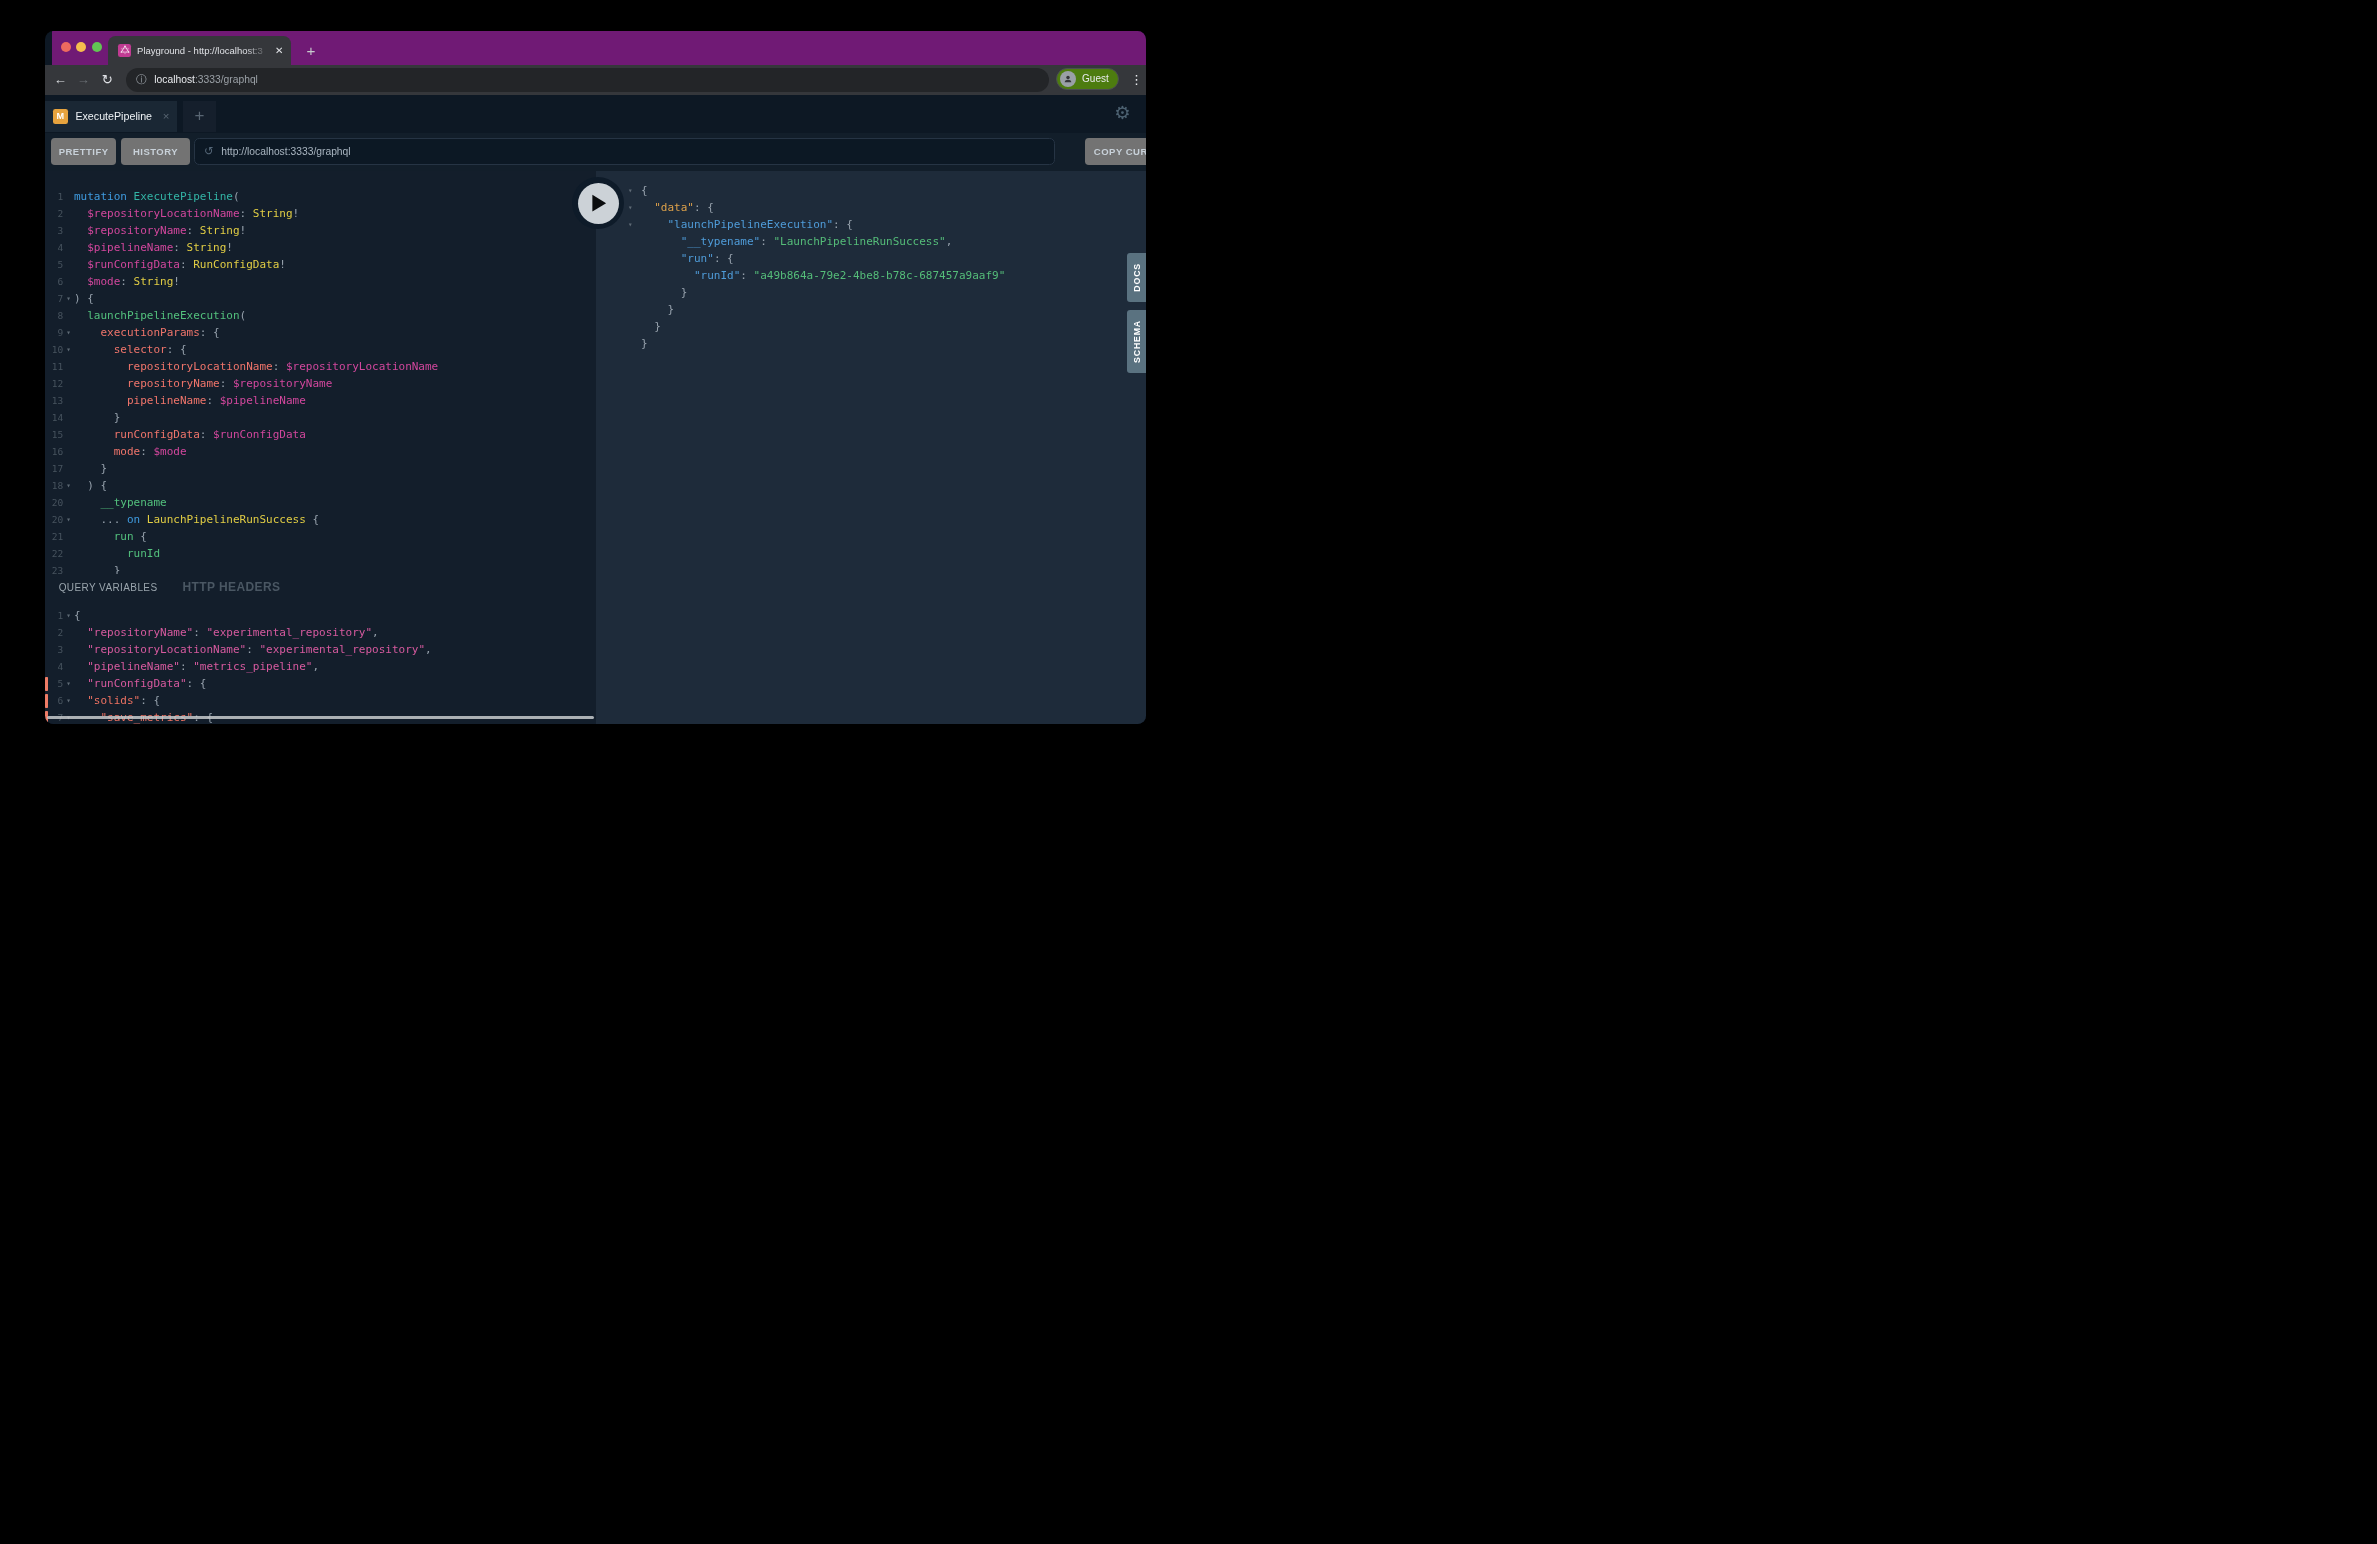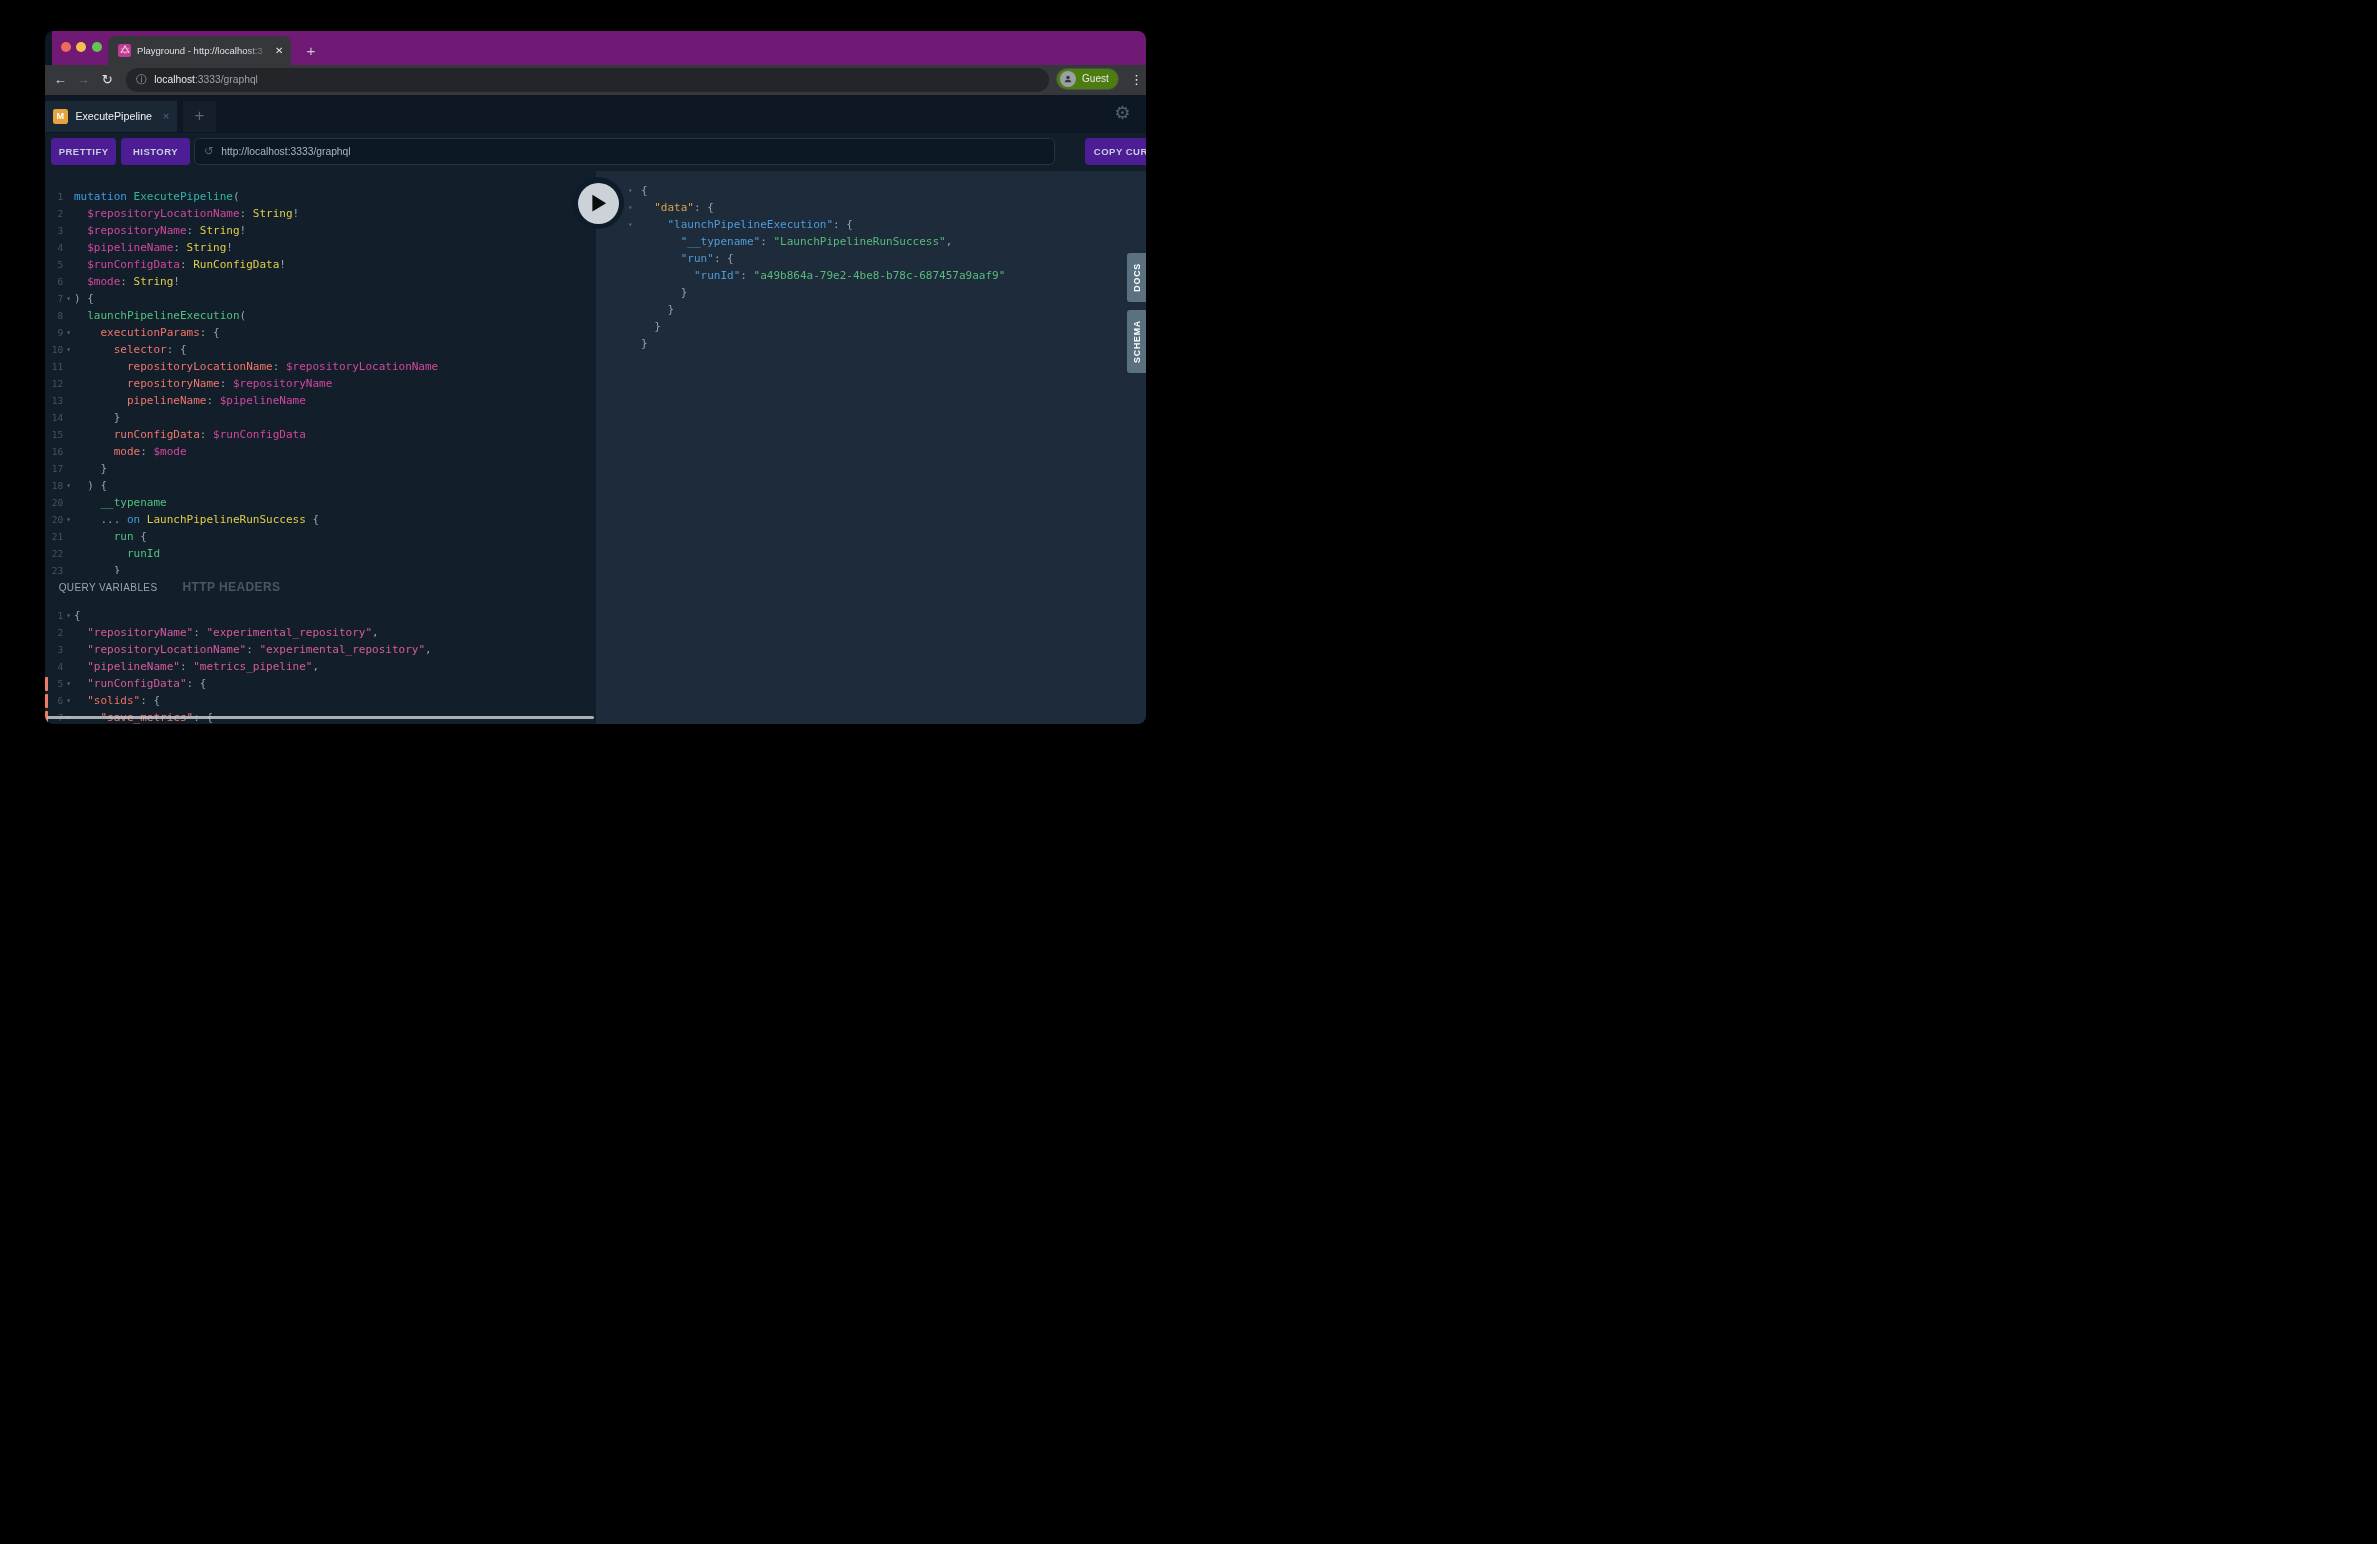--- a/index.html
+++ b/index.html
@@ -41,21 +41,21 @@
           display:flex;align-items:center;padding:0 7.6px;box-sizing:border-box;}
   .pg-tab .badge{width:15.2px;height:15.2px;border-radius:2.3px;background:#e7a33e;color:#fff;font-weight:bold;
                  font-size:9.1px;display:flex;align-items:center;justify-content:center;flex:0 0 auto;}
   .pg-tab .plabel{flex:1;margin-left:7.6px;font-size:10.7px;color:#eef2f5;}
   .pg-tab .pclose{color:#596673;font-size:11.4px;}
   .pg-newtab{position:absolute;left:138px;top:5.3px;width:33px;height:31px;background:#151f2c;color:#596673;
              font-size:17px;display:flex;align-items:center;justify-content:center;}
   .gear{position:absolute;left:1066px;top:4.6px;width:23px;height:24.4px;color:#4d6272;font-size:18.3px;
         display:flex;align-items:center;justify-content:center;font-family:"DejaVu Sans",sans-serif;}
   .pg-toolbar{position:absolute;top:37px;left:0;right:0;height:38px;background:#121e2a;}
-  .pbtn{position:absolute;top:5.3px;height:27.4px;background:#4c1d95;border-radius:3.8px;color:#c8d1d9;
+  .pbtn{position:absolute;top:5.3px;height:27.4px;background:#737373;border-radius:3.8px;color:#c8d1d9;
         font-weight:bold;font-size:9.5px;letter-spacing:0.5px;display:flex;align-items:center;justify-content:center;text-align:center;}
   .pbtn.prettify{left:6.1px;width:65px;} .pbtn.history{left:76px;width:69px;} .pbtn.copycurl{left:1040px;width:78px;}
   .endpoint{position:absolute;left:149px;top:5.3px;width:861px;height:27.4px;background:#0c1824;
             border:0.8px solid #263444;border-radius:5.3px;display:flex;align-items:center;padding-left:9.1px;box-sizing:border-box;}
   .endpoint .hicon{color:#566879;font-size:11.4px;}
   .endpoint .etext{margin-left:7.6px;color:#a9b5c0;font-size:10.3px;}
 
   
   .pane-left{position:absolute;top:75px;left:0;width:551px;bottom:0;background:#131e2b;overflow:hidden;}
   .pane-right{position:absolute;top:75px;left:551px;right:0;bottom:0;background:#1e2b3a;}

